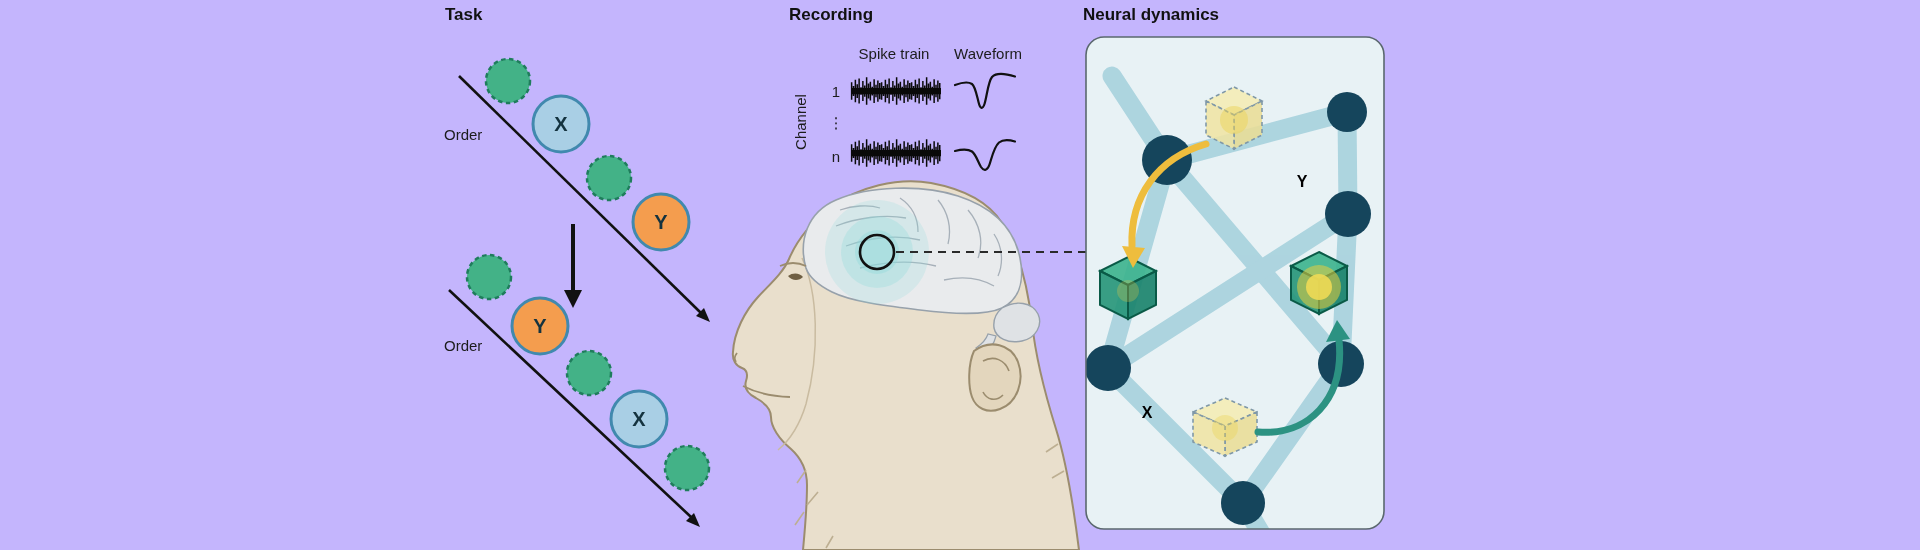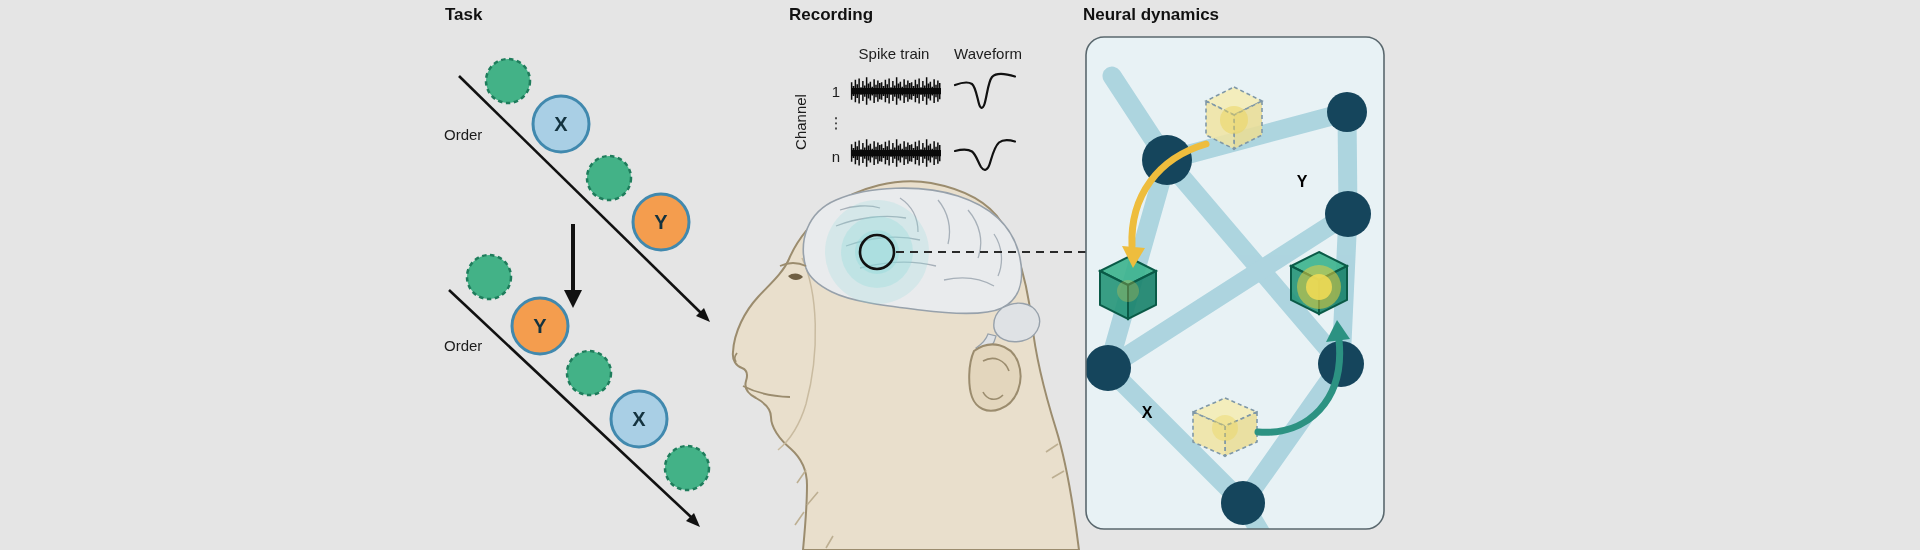--- a/index.html
+++ b/index.html
@@ -1,16 +1,16 @@
 <!DOCTYPE html>
 <html><head>
 <meta charset="utf-8">
 <style>
   html,body{margin:0;padding:0;background:#fff;}
-  .canvas{position:relative;width:1920px;height:550px;background:#e5e5e5;overflow:hidden;font-family:"Liberation Sans",sans-serif;}
+  .canvas{position:relative;width:1920px;height:550px;background:#c4b5fd;overflow:hidden;font-family:"Liberation Sans",sans-serif;}
   svg text{font-family:"Liberation Sans",sans-serif;}
   .ptitle{font-weight:bold;font-size:17px;fill:#111;}
   .lbl{font-size:15px;fill:#1c1c1c;}
   .chan{font-size:15px;fill:#1c1c1c;}
   .cletter{font-weight:bold;font-size:20px;fill:#14333f;}
   .nletter{font-weight:bold;font-size:16px;fill:#000;}
 </style>
 </head>
 <body>
 

